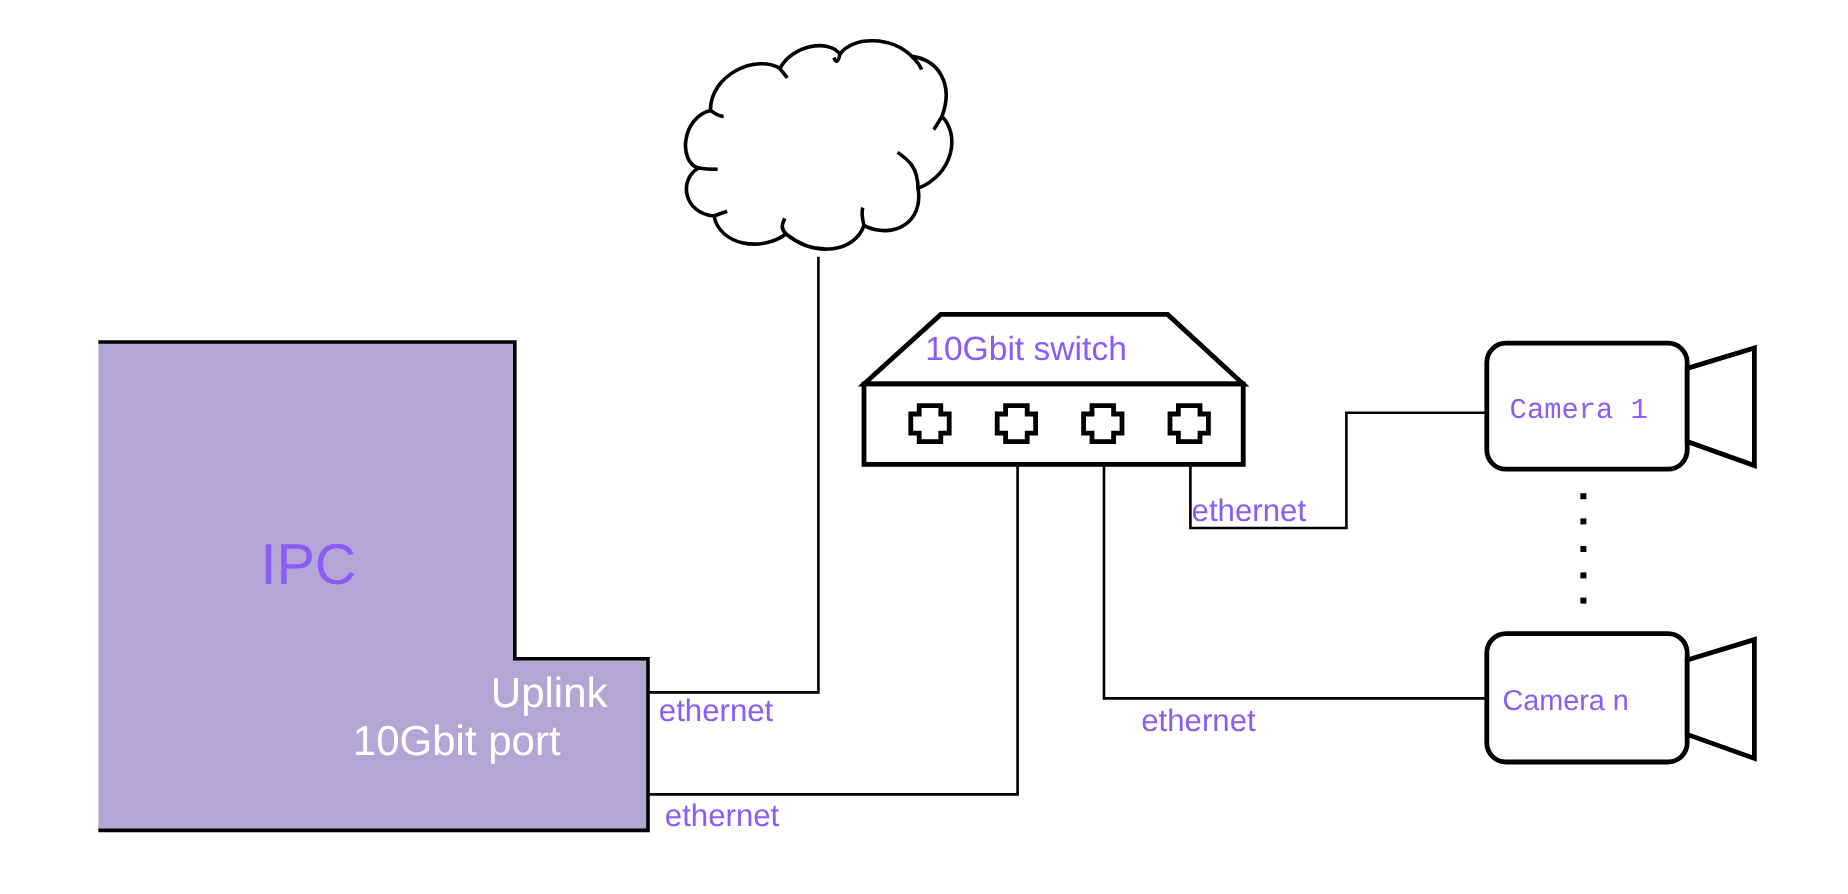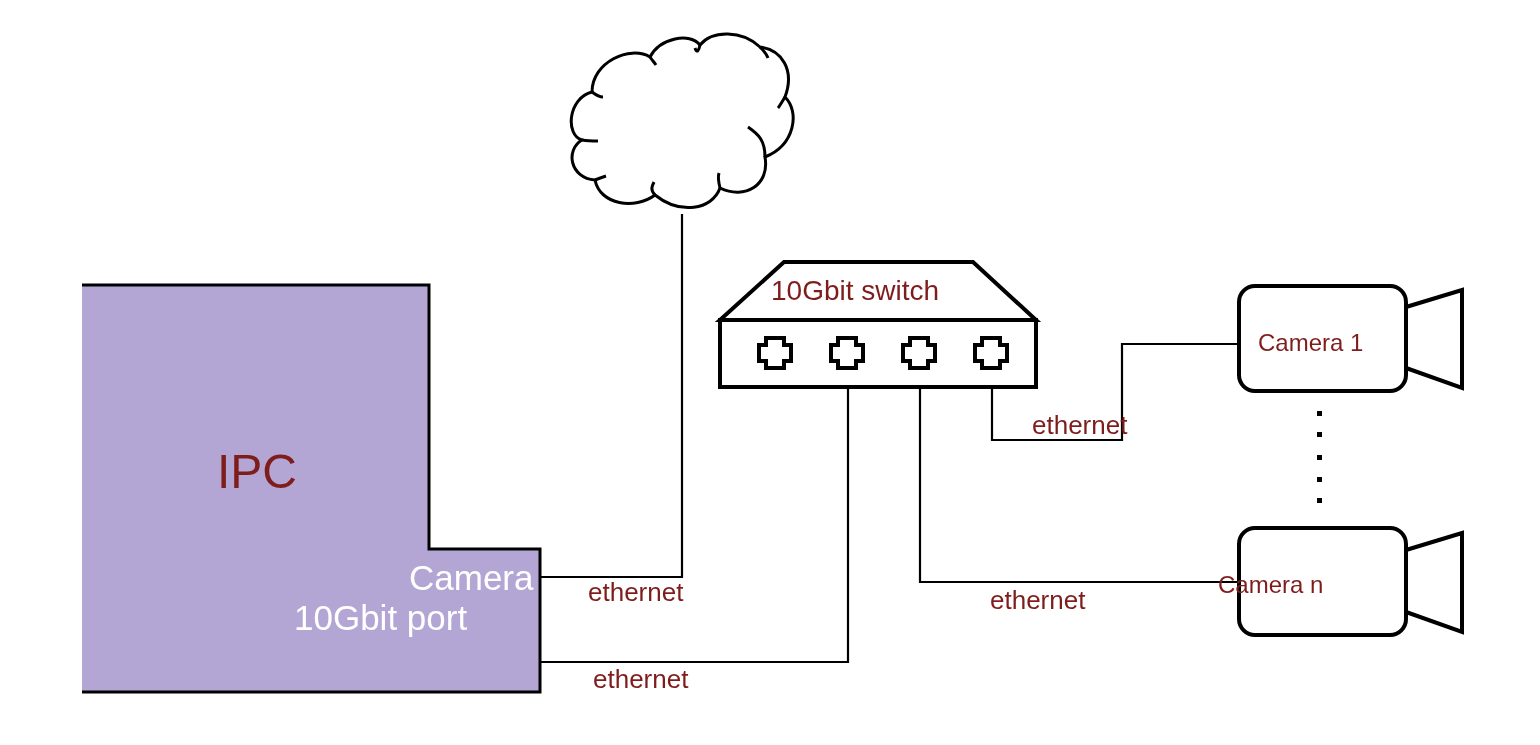--- a/index.html
+++ b/index.html
@@ -1,22 +1,22 @@
 <!DOCTYPE html>
 <html><head>
 <meta charset="utf-8">
 <style>
   html, body { margin: 0; padding: 0; background: #ffffff; }
   body { width: 1540px; height: 745px; position: relative; overflow: hidden;
          font-family: "Liberation Sans", sans-serif; }
   svg { position: absolute; left: 0; top: 0; }
-  .lbl { position: absolute; white-space: nowrap; line-height: 1; color: #7f1d1d; }
+  .lbl { position: absolute; white-space: nowrap; line-height: 1; color: #8b5cf6; }
   .ipc-title { font-size: 48px; margin-left: 12px; }
   .ipc-port { font-size: 35px; color: #ffffff; }
-  .eth { font-size: 26px; margin-left: 39px; }
+  .eth { font-size: 26px; }
   .sw-title { font-size: 28px; }
   .cam { font-size: 24px; }
 </style>
 </head>
 <body>
 
 <svg width="1540" height="745" viewBox="0 0 1540 745">
 
   <g fill="#ffffff" stroke="#000" stroke-width="3">
     <path d="M 650 57
@@ -75,24 +75,24 @@
   <g fill="#000">
     <rect x="1317" y="411" width="5" height="5"></rect>
     <rect x="1317" y="432" width="5" height="5"></rect>
     <rect x="1317" y="455" width="5" height="5"></rect>
     <rect x="1317" y="477" width="5" height="5"></rect>
     <rect x="1317" y="498" width="5" height="5"></rect>
   </g>
 </svg>
 
 <div class="lbl ipc-title" style="left:205px; top:448px;">IPC</div>
-<div class="lbl ipc-port" style="left:409px; top:560px;">Camera</div>
+<div class="lbl ipc-port" style="left:409px; top:560px;">Uplink</div>
 <div class="lbl ipc-port" style="left:294px; top:600px;">10Gbit port</div>
 
 <div class="lbl sw-title" style="left:771px; top:277px;">10Gbit switch</div>
 
-<div class="lbl cam" style="left:1258px; top:331px;">Camera 1</div>
-<div class="lbl cam" style="left:1218px; top:573px;">Camera n</div>
+<div class="lbl cam" style="left:1258px; top:331px;font-family:Liberation Mono, monospace;">Camera 1</div>
+<div class="lbl cam" style="left:1252px; top:573px;">Camera n</div>
 
 <div class="lbl eth" style="left:549px; top:579px;">ethernet</div>
 <div class="lbl eth" style="left:554px; top:666px;">ethernet</div>
 <div class="lbl eth" style="left:993px; top:412px;">ethernet</div>
 <div class="lbl eth" style="left:951px; top:587px;">ethernet</div>
 
 </body></html>

